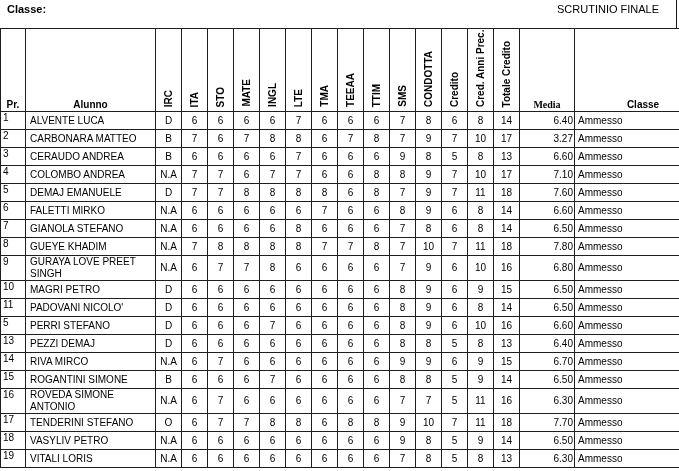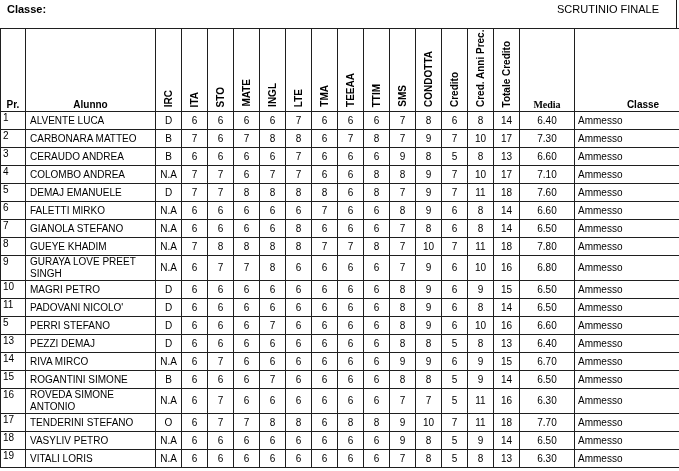--- a/index.html
+++ b/index.html
@@ -24,21 +24,21 @@
   .th-vert span{writing-mode:vertical-rl;transform:rotate(180deg);display:inline-block;line-height:1;max-height:74px;white-space:nowrap;}
   .col-pr{width:20px;}
   .col-alunno{width:125px;margin-left:19px;}
   .col-grade{width:25px;}
   .col-media{width:50px;font-family:Liberation Serif, serif;}
   .col-esito{width:132px;}
   tbody td{height:17px;line-height:12px;vertical-align:middle;}
   .cell-pr{text-align:left;padding-left:2px;vertical-align:top;}
   .cell-alunno{text-align:left;padding-left:4px;}
   .cell-grade{text-align:center;}
-  .cell-media{text-align:center;}
+  .cell-media{text-align:right;}
   .cell-esito{text-align:left;padding-left:3px;}
 </style>
 </head>
 <body>
 
 <div class="page">
 
   <div class="topbar">
     <span class="classe-label">Classe:</span>
     <div class="classe-block">
@@ -100,21 +100,21 @@
           <td class="cell-grade cell-ingl">8</td>
           <td class="cell-grade cell-lte">8</td>
           <td class="cell-grade cell-tma">6</td>
           <td class="cell-grade cell-teeaa">7</td>
           <td class="cell-grade cell-ttim">8</td>
           <td class="cell-grade cell-sms">7</td>
           <td class="cell-grade cell-condotta">9</td>
           <td class="cell-grade cell-credito">7</td>
           <td class="cell-grade cell-cred_anni_prec">10</td>
           <td class="cell-grade cell-totale_credito">17</td>
-          <td class="cell-media">7.30</td>
+          <td class="cell-media">3.27</td>
           <td class="cell-esito">Ammesso</td>
         </tr>
         <tr>
           <td class="cell-pr">3</td>
           <td class="cell-alunno">CERAUDO ANDREA</td>
           <td class="cell-grade cell-irc">B</td>
           <td class="cell-grade cell-ita">6</td>
           <td class="cell-grade cell-sto">6</td>
           <td class="cell-grade cell-mate">6</td>
           <td class="cell-grade cell-ingl">6</td>

